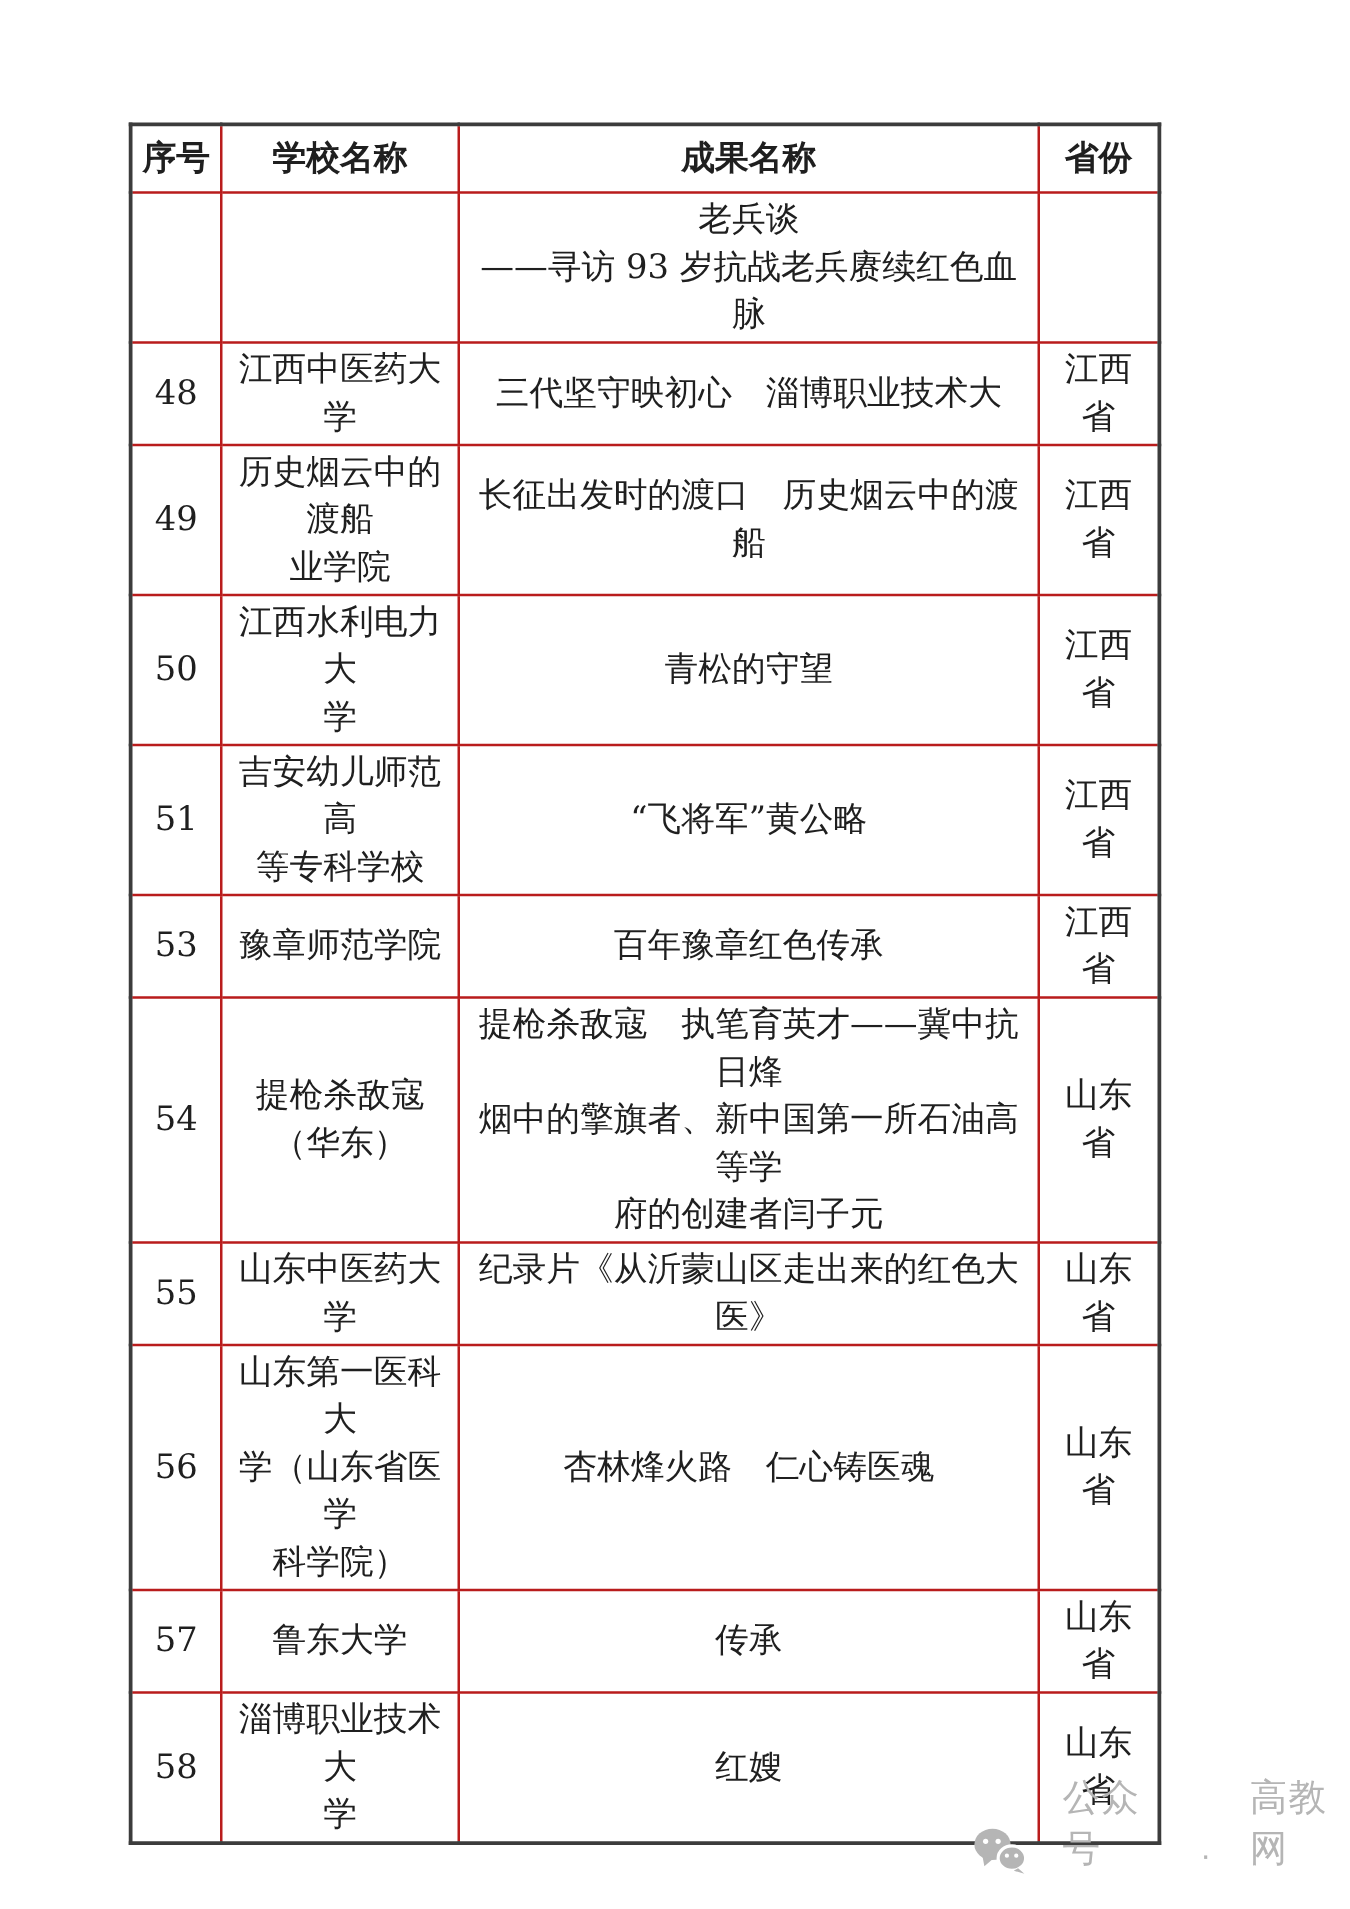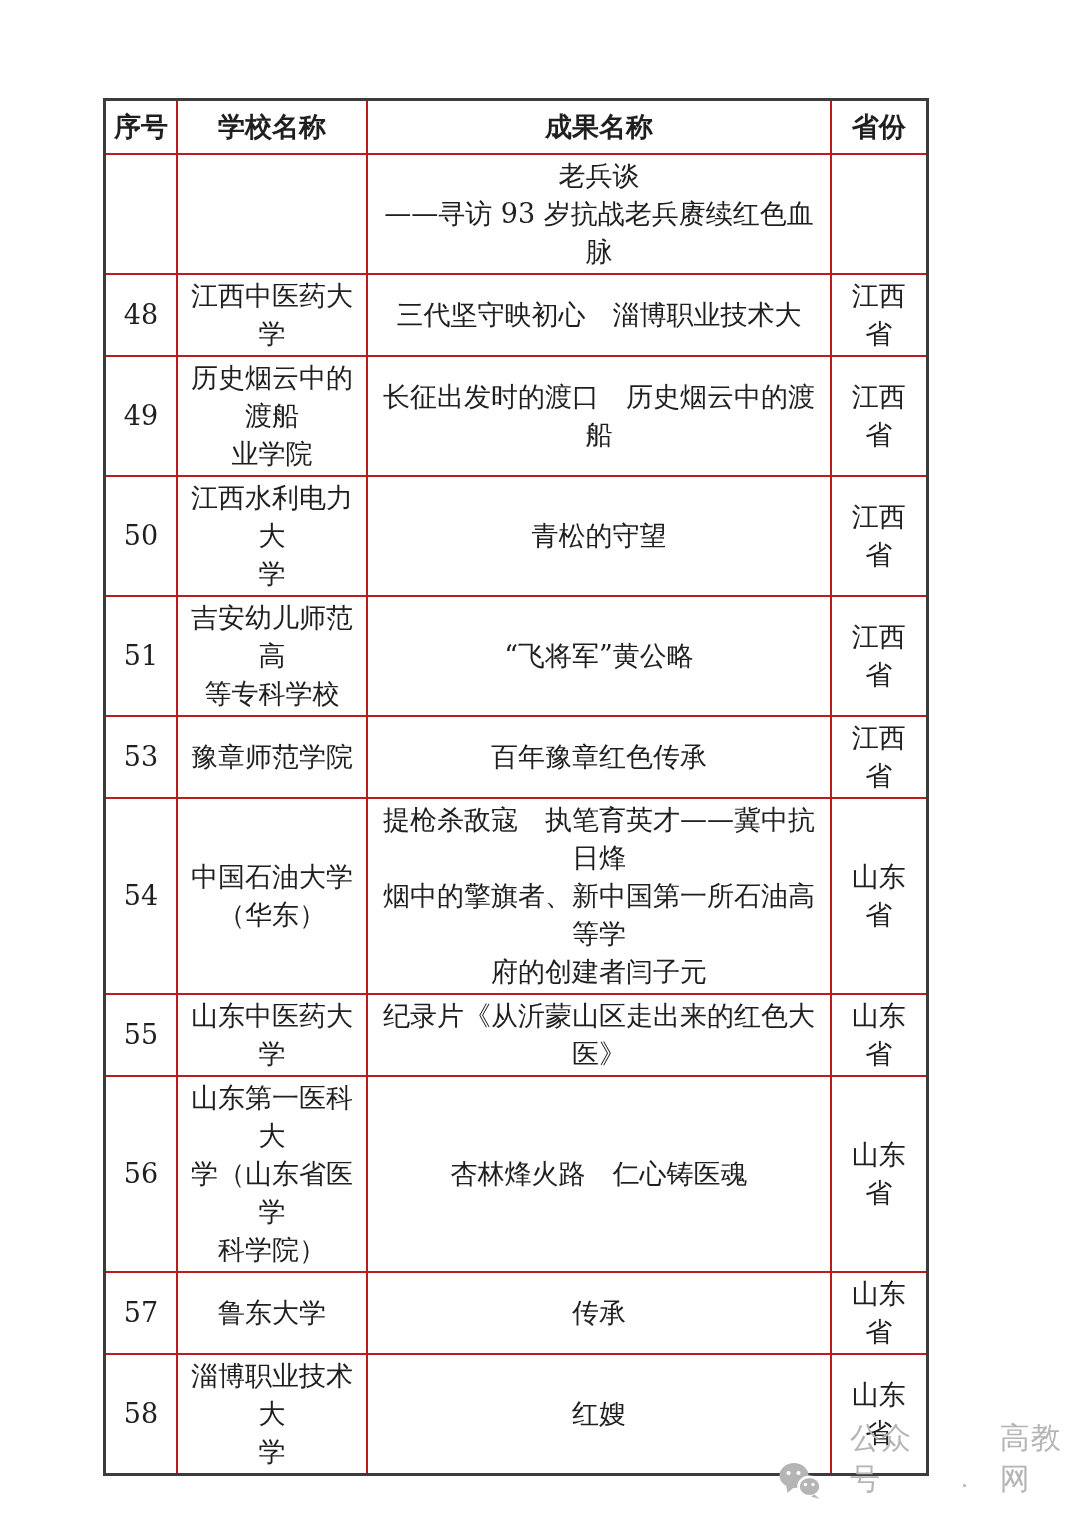--- a/index.html
+++ b/index.html
@@ -119,21 +119,21 @@
       <td>江西省</td>
     </tr>
     <tr class="h1">
       <td>53</td>
       <td>豫章师范学院</td>
       <td>百年豫章红色传承</td>
       <td>江西省</td>
     </tr>
     <tr class="h3">
       <td>54</td>
-      <td>中国石油大学
+      <td>提枪杀敌寇
 （华东）</td>
       <td>提枪杀敌寇　执笔育英才——冀中抗日烽
 烟中的擎旗者、新中国第一所石油高等学
 府的创建者闫子元</td>
       <td>山东省</td>
     </tr>
     <tr class="h1">
       <td>55</td>
       <td>山东中医药大学</td>
       <td>纪录片《从沂蒙山区走出来的红色大医》</td>

